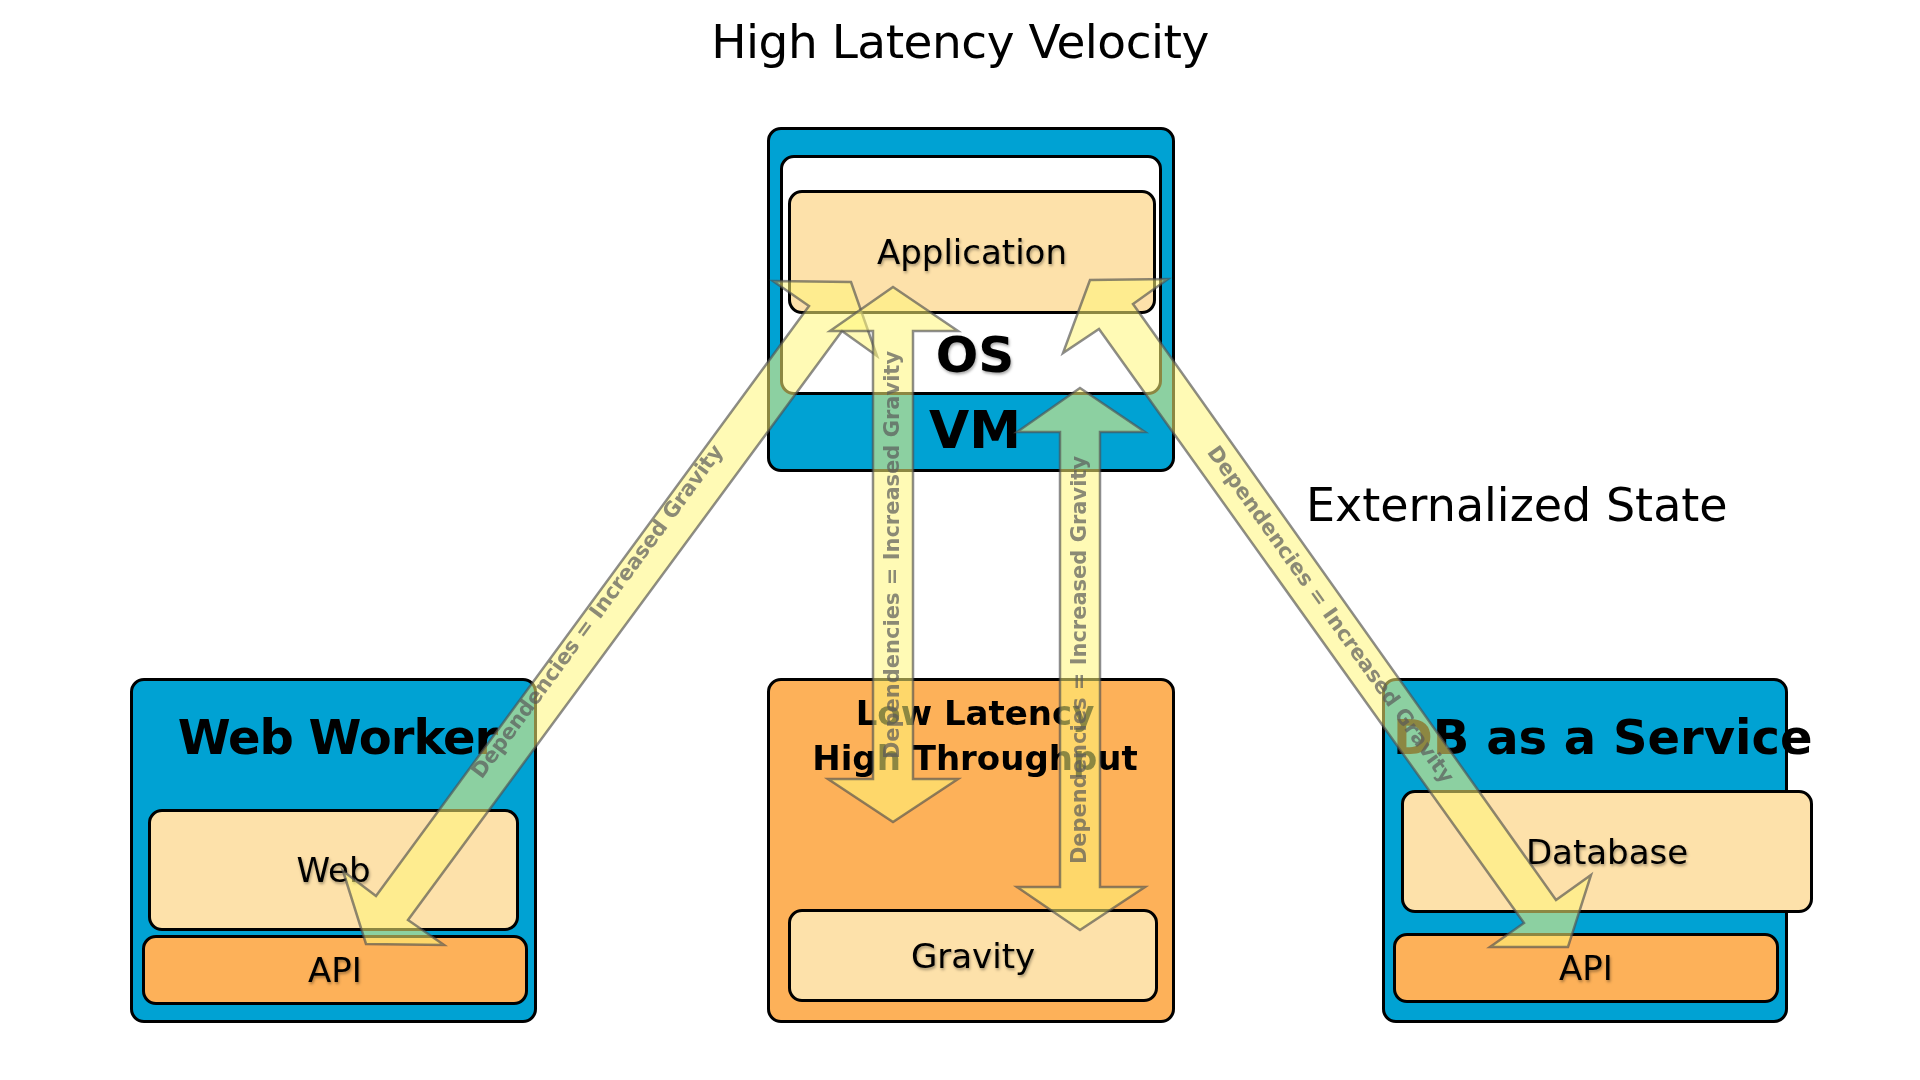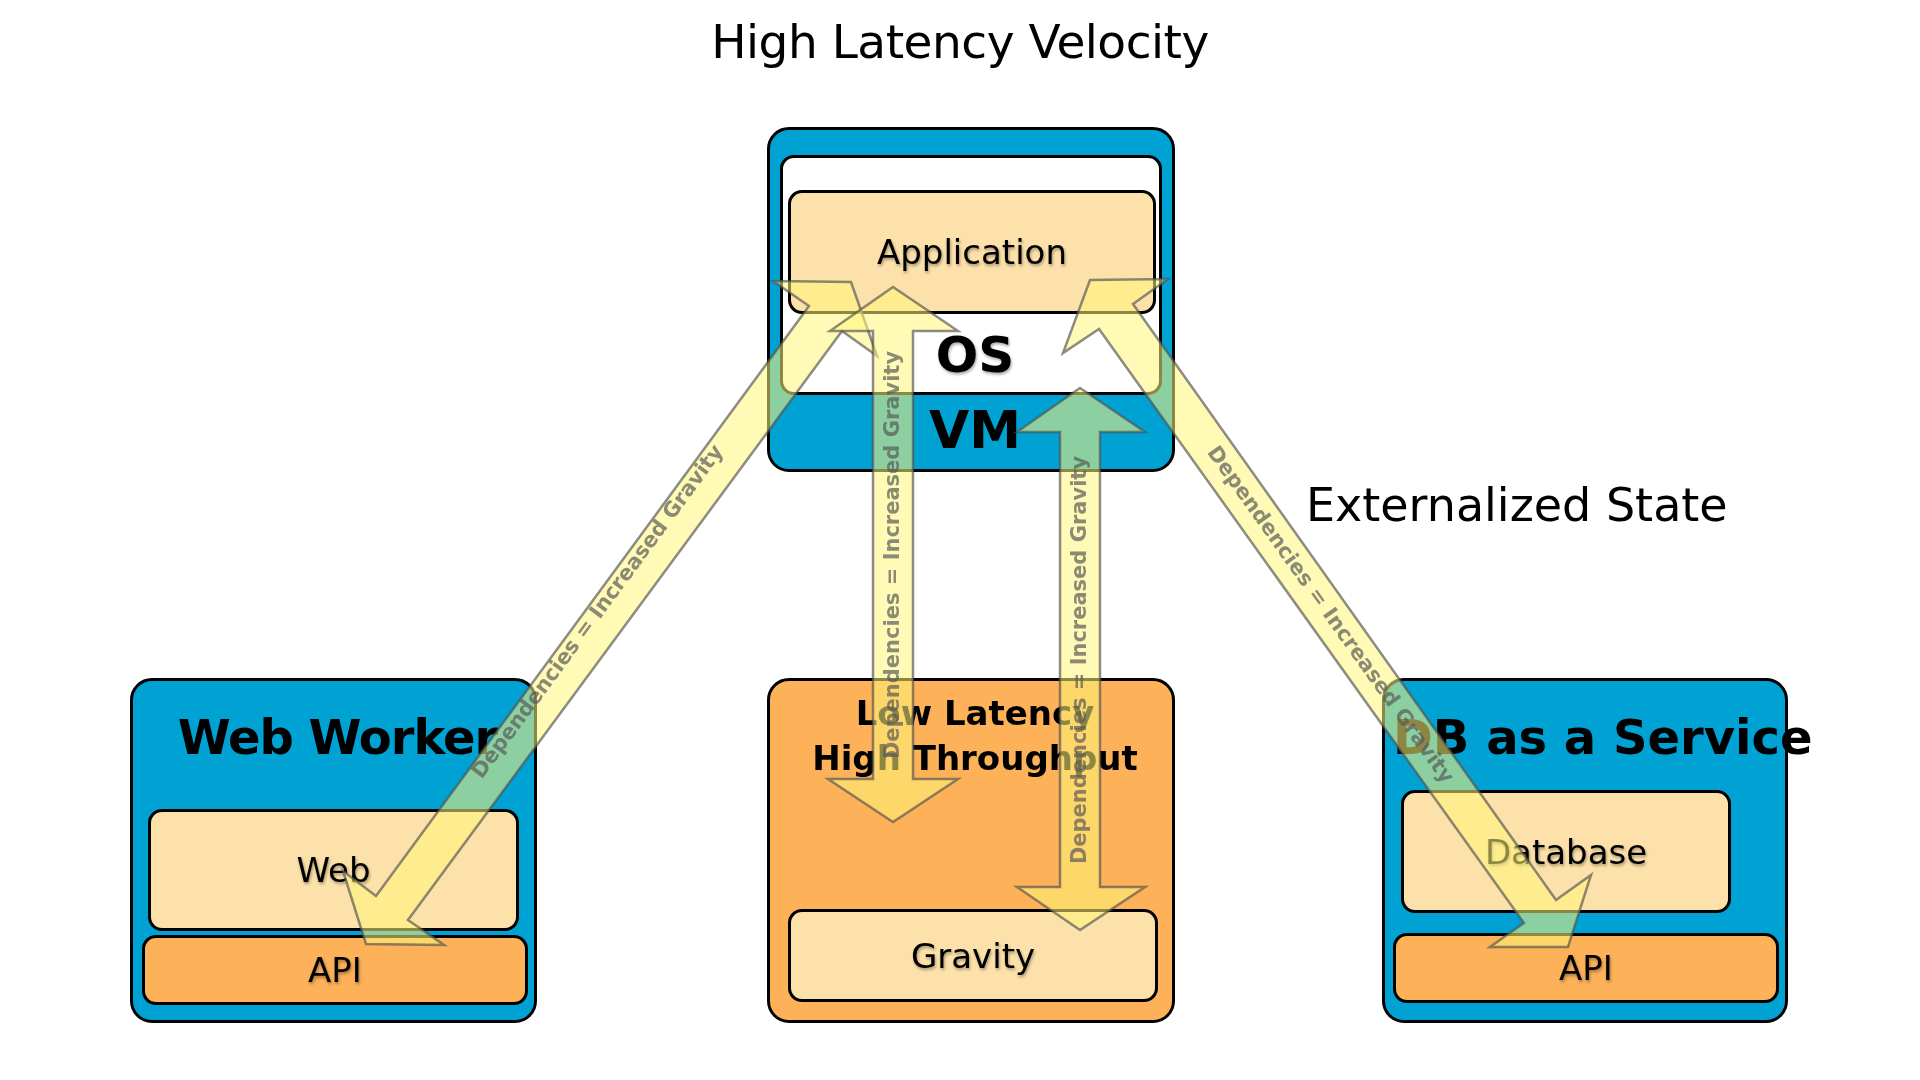--- a/index.html
+++ b/index.html
@@ -1,21 +1,21 @@
 <!DOCTYPE html>
 <html><head>
 <meta charset="utf-8">
 <style>
   html, body { margin: 0; padding: 0; background: #ffffff; }
   body { width: 1920px; height: 1080px; position: relative; overflow: hidden;
          font-family: "DejaVu Sans", "Liberation Sans", sans-serif; color: #000; }
   .abs { position: absolute; box-sizing: border-box; }
   .title { left: 0; width: 1920px; top: 14px; text-align: center; font-size: 47px; letter-spacing: -0.5px; }
   .ext-state { left: 1306px; top: 478px; font-size: 46px; white-space: nowrap; }
-  .outer { border: 3px solid #000; border-radius: 22px; }
+  .outer { border: 3px solid #000; border-radius: 14px; }
   .blue { background: #00A2D3; }
   .orange { background: #FDB159; }
   .cream { background: #FDE1AA; }
   .white { background: #ffffff; }
   .inner { border: 3px solid #000; border-radius: 14px; display: flex; align-items: center; justify-content: center; text-shadow: 1px 2px 3px rgba(0,0,0,0.35); }
   .lbl { position: absolute; left: 8px; right: 0; text-align: center; white-space: nowrap; font-weight: bold; }
   svg.overlay { position: absolute; left: 0; top: 0; width: 1920px; height: 1080px; pointer-events: none; }
   .arrow-shape { fill: rgba(255, 246, 120, 0.55); stroke: rgba(80, 80, 80, 0.65); stroke-width: 2.5; stroke-linejoin: miter; }
   .arrow-label { font-family: "DejaVu Sans", "Liberation Sans", sans-serif; font-weight: bold; font-size: 21px; fill: rgba(90, 90, 90, 0.7); }
 </style>
@@ -47,21 +47,21 @@
 <div class="abs outer orange" style="left:767px; top:678px; width:408px; height:345px;">
   <div class="lbl" style="top:12px; font-size:34px;">Low Latency</div>
   <div class="lbl" style="top:57px; font-size:34px;">High Throughput</div>
   <div class="abs inner cream" style="left:18px; top:228px; width:370px; height:93px;">
     <span style="font-size:34px;">Gravity</span>
   </div>
 </div>
 
 <div class="abs outer blue" style="left:1382px; top:678px; width:406px; height:345px;">
   <div class="lbl" style="top:28px; font-size:48px;">DB as a Service</div>
-  <div class="abs inner cream" style="left:16px; top:109px; width:330px; height:123px;">
+  <div class="abs inner cream" style="left:16px; top:109px; width:412px; height:123px;">
     <span style="font-size:34px;">Database</span>
   </div>
   <div class="abs inner orange" style="left:8px; top:252px; width:386px; height:70px;">
     <span style="font-size:34px;">API</span>
   </div>
 </div>
 
 <div class="abs ext-state">Externalized State</div>
 
 <svg class="overlay" viewBox="0 0 1920 1080">

